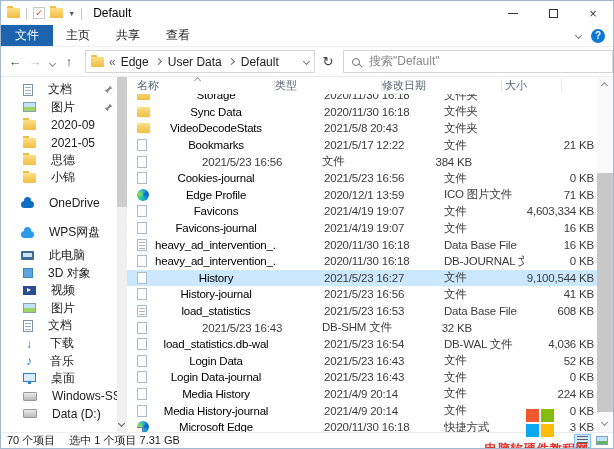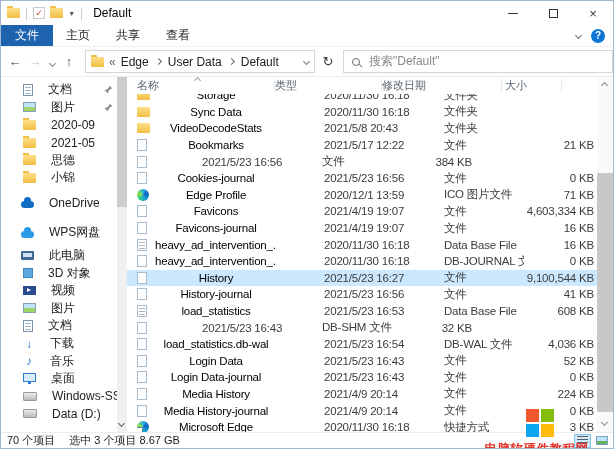--- a/index.html
+++ b/index.html
@@ -480,21 +480,21 @@
       <div class="list-scroll">
         <span class="arr-up chev up"></span>
         <div class="thumb"></div>
         <span class="arr-dn chev down"></span>
       </div>
     </div>
   </div>
 
   <div class="statusbar">
     <span>70 个项目</span>
-    <span>选中 3 个项目 8.67 GB</span>
+    <span>选中 1 个项目 7.31 GB</span>
     <div class="sb-right">
       <span class="sb-ic active">
           <span class="ic-details"></span>
         </span>
       <span class="sb-ic">
           <span class="ic-thumbs"></span>
         </span>
     </div>
   </div>
 

